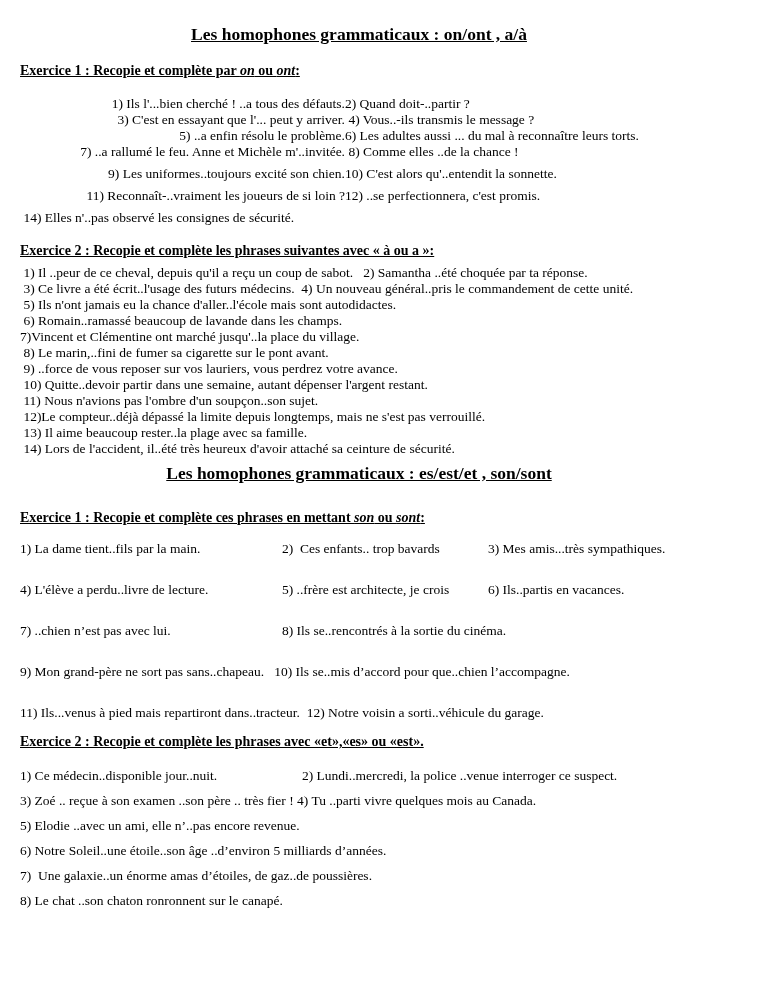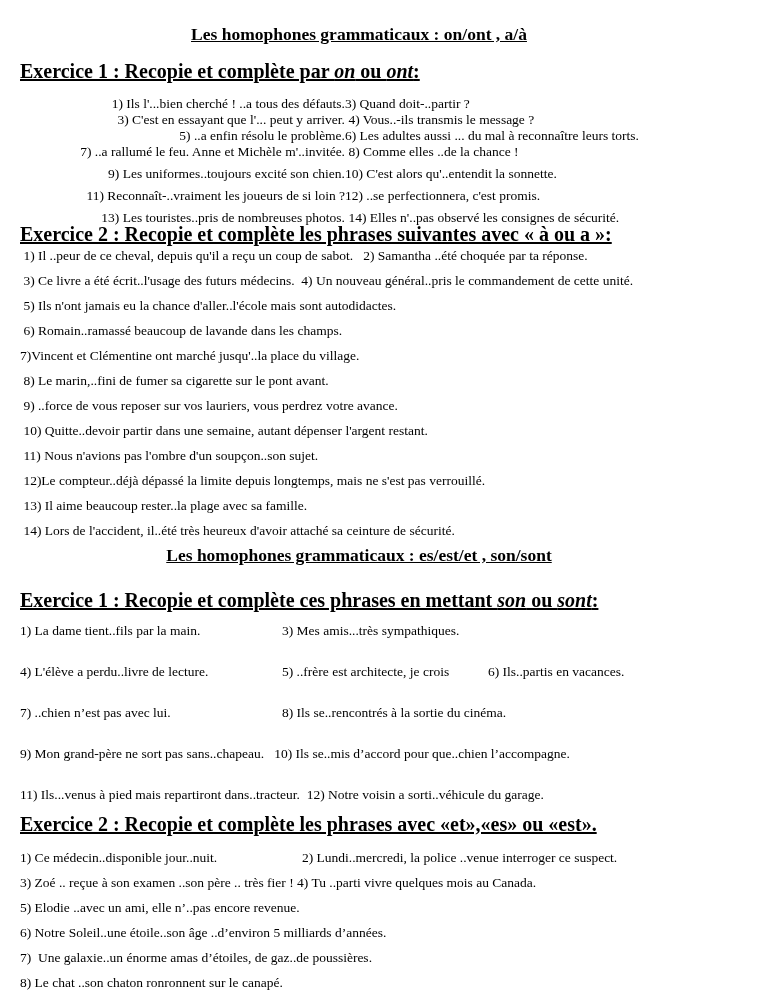--- a/index.html
+++ b/index.html
@@ -17,39 +17,39 @@
     text-align: center;
     font-weight: bold;
     font-size: 17.5px;
     line-height: 20px;
     text-decoration: underline;
     white-space: pre-wrap;
   }
   .title2 { margin-top: 6px; }
   .exheading {
     font-weight: bold;
-    font-size: 20px;
+    font-size: 14px;
     line-height: 16px;
     text-decoration: underline;
     white-space: pre-wrap;
   }
   .it { font-style: italic; }
   .h-s1e1 { margin-top: 19px; }
-  .h-s1e2 { }
+  .h-s1e2 { margin-top: 17px; }
   .h-s2e1 { margin-top: 27px; }
   .h-s2e2 { margin-top: 13px; }
   .body-text, .row, .line { font-size: 13.5px; white-space: pre-wrap; }
   
   .s1e1-rows { margin-top: 17px; }
   .row { display: flex; line-height: 16px; }
   .row .cl { flex: 0 0 325px; text-align: right; }
   .row .cr { flex: 1 1 auto; }
   .row.sp { margin-top: 6px; }
   
-  .line { line-height: 16px; margin-top: 9px; }
+  .line { line-height: 16px; }
   .line.first { margin-top: 6px; font-family: Liberation Serif, serif; }
   
   .row2 { display: flex; line-height: 17px; margin-top: 24px; font-size: 13.5px; white-space: pre-wrap; }
   .row2 .c1 { flex: 0 0 262px; }
   .row2 .c2 { flex: 0 0 206px; }
   .row2 .c3 { flex: 1 1 auto; }
   .row2.two .c2 { flex: 1 1 auto; }
   .row2.first { margin-top: 14px; }
   
   .row3 { display: flex; line-height: 17px; margin-top: 17px; font-size: 13.5px; white-space: pre-wrap; }
@@ -62,21 +62,21 @@
 
 <div class="page">
 
   <div class="title">Les homophones grammaticaux : on/ont , a/à</div>
 
   <div class="exheading h-s1e1"><span>Exercice 1 : Recopie et complète par </span><span class="it">on</span><span> ou </span><span class="it">ont</span><span>:</span></div>
 
   <div class="s1e1-rows">
     <div class="row">
       <span class="cl">1) Ils l'...bien cherché ! ..a tous des défauts.</span>
-      <span class="cr">3) Quand doit-..partir ?</span>
+      <span class="cr">2) Quand doit-..partir ?</span>
     </div>
     <div class="row">
       <span class="cl">3) C'est en essayant que l'... peut y arriver.</span>
       <span class="cr"> 4) Vous..-ils transmis le message ?</span>
     </div>
     <div class="row">
       <span class="cl">5) ..a enfin résolu le problème.</span>
       <span class="cr">6) Les adultes aussi ... du mal à reconnaître leurs torts.</span>
     </div>
     <div class="row">
@@ -85,21 +85,20 @@
     </div>
     <div class="row sp">
       <span class="cl">9) Les uniformes..toujours excité son chien.</span>
       <span class="cr">10) C'est alors qu'..entendit la sonnette.</span>
     </div>
     <div class="row sp">
       <span class="cl">11) Reconnaît-..vraiment les joueurs de si loin ?</span>
       <span class="cr">12) ..se perfectionnera, c'est promis.</span>
     </div>
     <div class="row sp">
-      <span class="cl">13) Les touristes..pris de nombreuses photos.</span>
       <span class="cr"> 14) Elles n'..pas observé les consignes de sécurité.</span>
     </div>
   </div>
 
   <div class="exheading h-s1e2">Exercice 2 : Recopie et complète les phrases suivantes avec « à ou a »:</div>
 
   <div>
     <div class="line first"> 1) Il ..peur de ce cheval, depuis qu'il a reçu un coup de sabot.   2) Samantha ..été choquée par ta réponse.</div>
     <div class="line"> 3) Ce livre a été écrit..l'usage des futurs médecins.  4) Un nouveau général..pris le commandement de cette unité.</div>
     <div class="line"> 5) Ils n'ont jamais eu la chance d'aller..l'école mais sont autodidactes.</div>
@@ -114,20 +113,21 @@
     <div class="line"> 14) Lors de l'accident, il..été très heureux d'avoir attaché sa ceinture de sécurité.</div>
   </div>
 
   <div class="title title2">Les homophones grammaticaux : es/est/et , son/sont</div>
 
   <div class="exheading h-s2e1"><span>Exercice 1 : Recopie et complète ces phrases en mettant </span><span class="it">son</span><span> ou </span><span class="it">sont</span><span>:</span></div>
 
   <div>
     <div class="row2 first">
       <span class="c1">1) La dame tient..fils par la main.</span>
+      <span class="c2">2)  Ces enfants.. trop bavards</span>
       <span class="c3">3) Mes amis...très sympathiques.</span>
     </div>
     <div class="row2">
       <span class="c1">4) L'élève a perdu..livre de lecture.</span>
       <span class="c2">5) ..frère est architecte, je crois</span>
       <span class="c3">6) Ils..partis en vacances.</span>
     </div>
     <div class="row2 two">
       <span class="c1">7) ..chien n’est pas avec lui.</span>
       <span class="c2">8) Ils se..rencontrés à la sortie du cinéma.</span>

